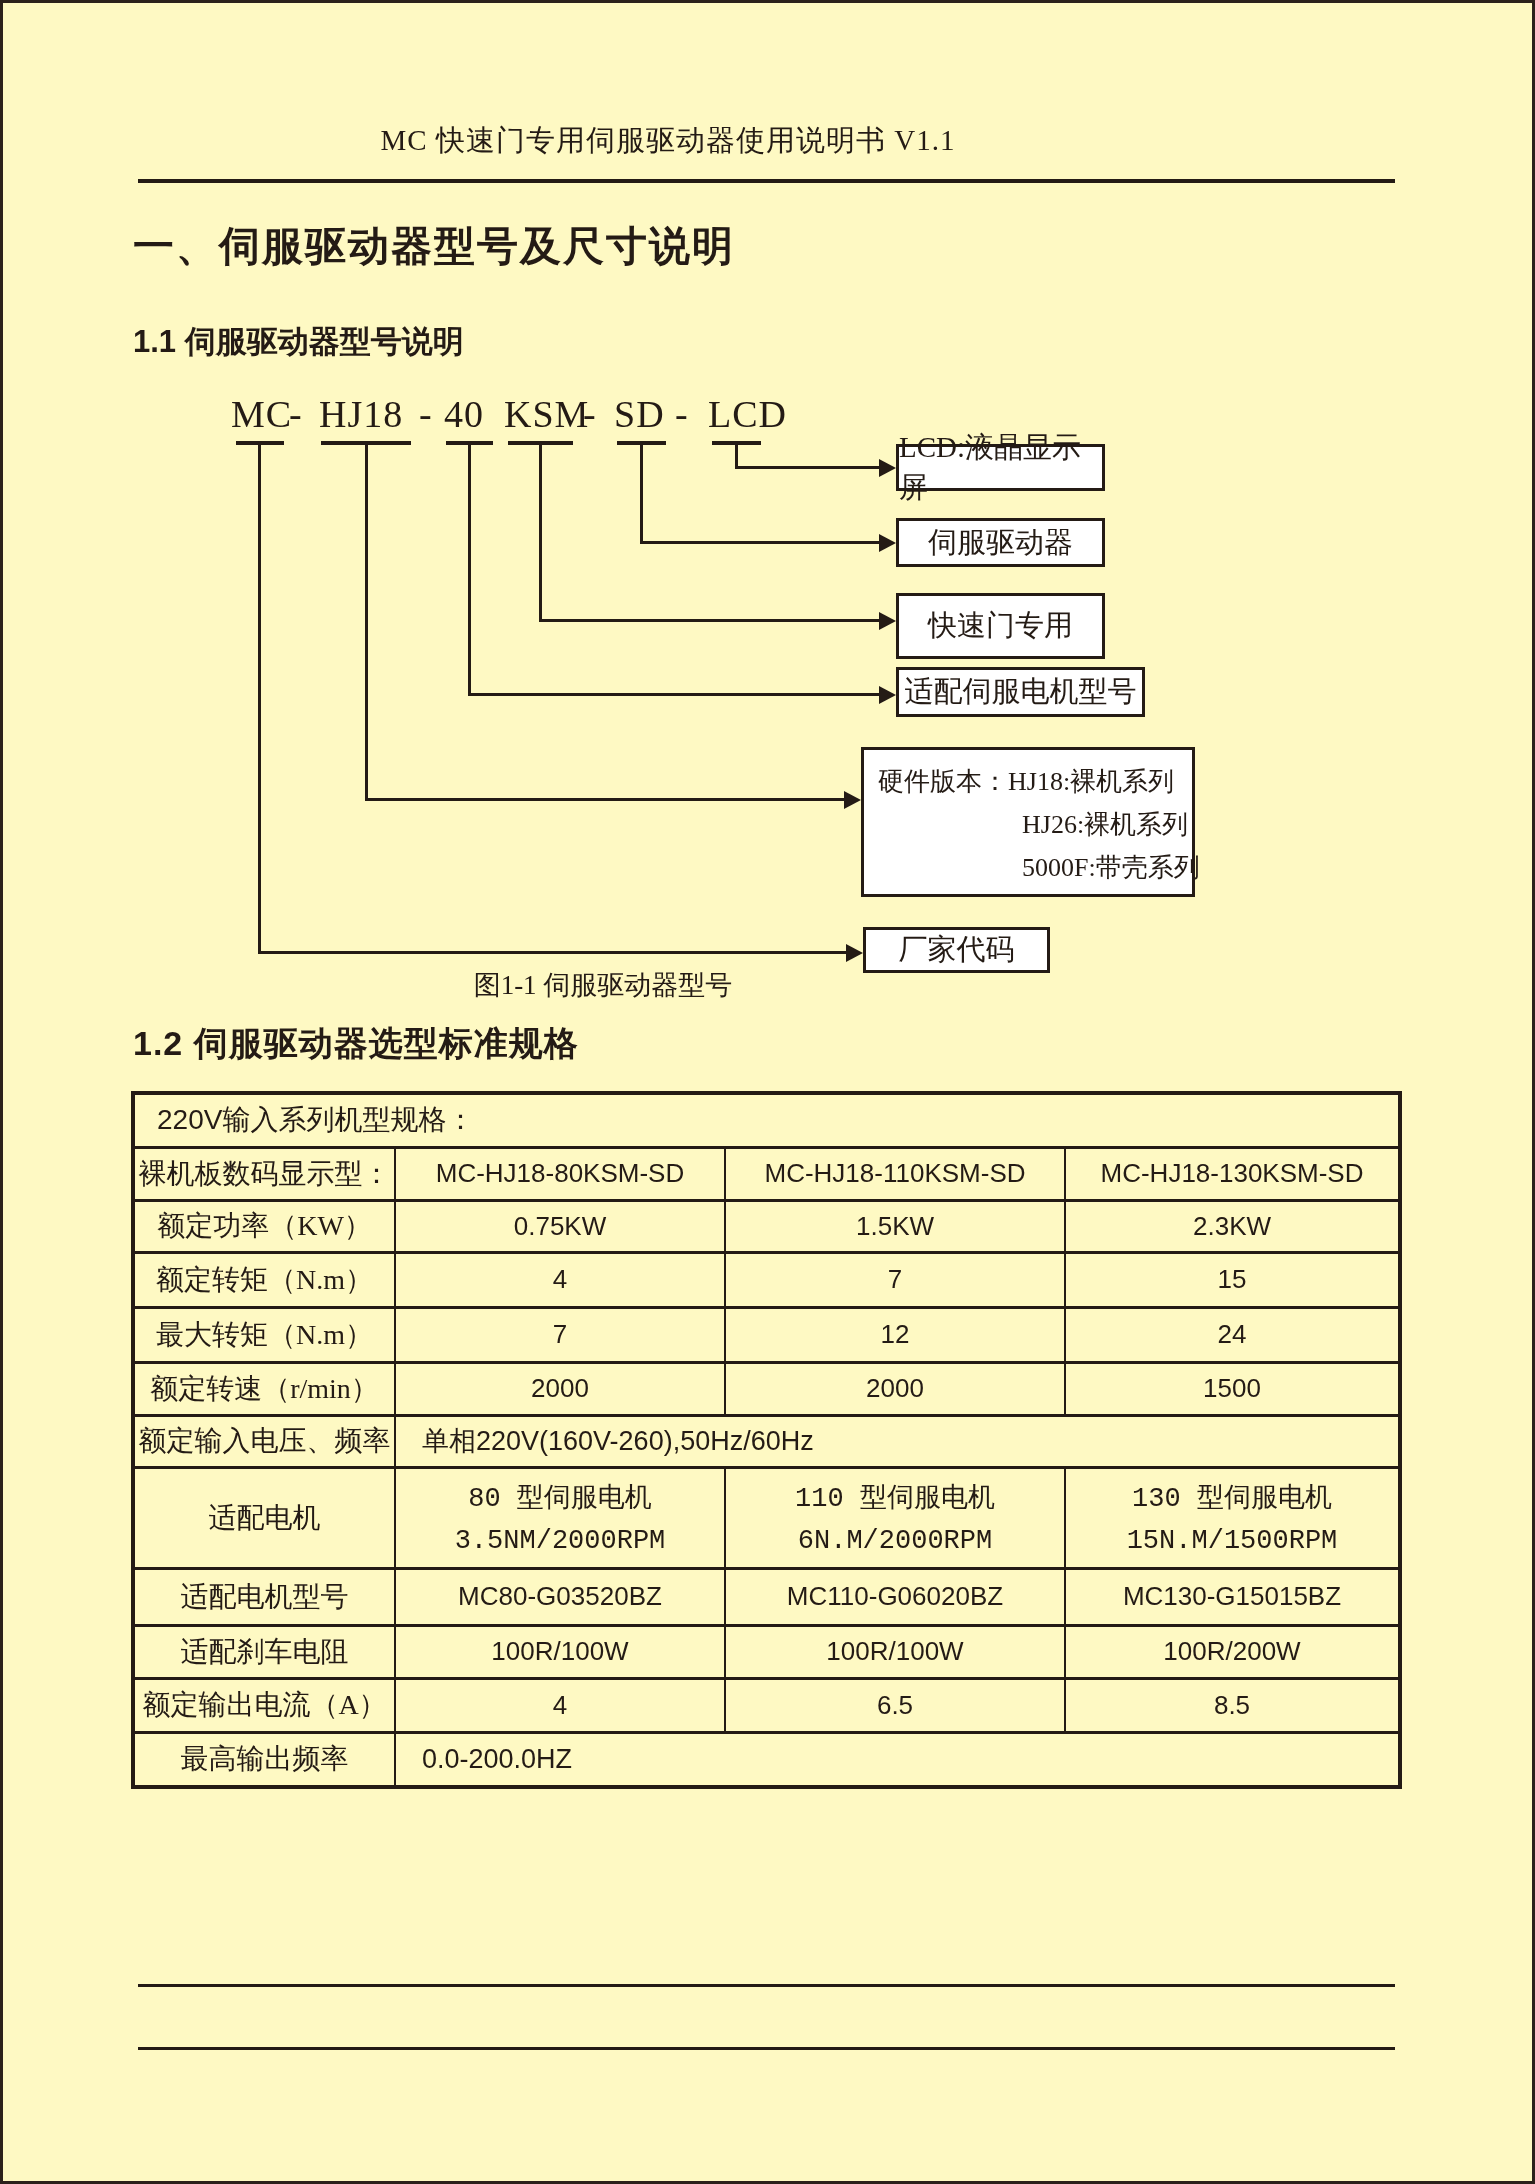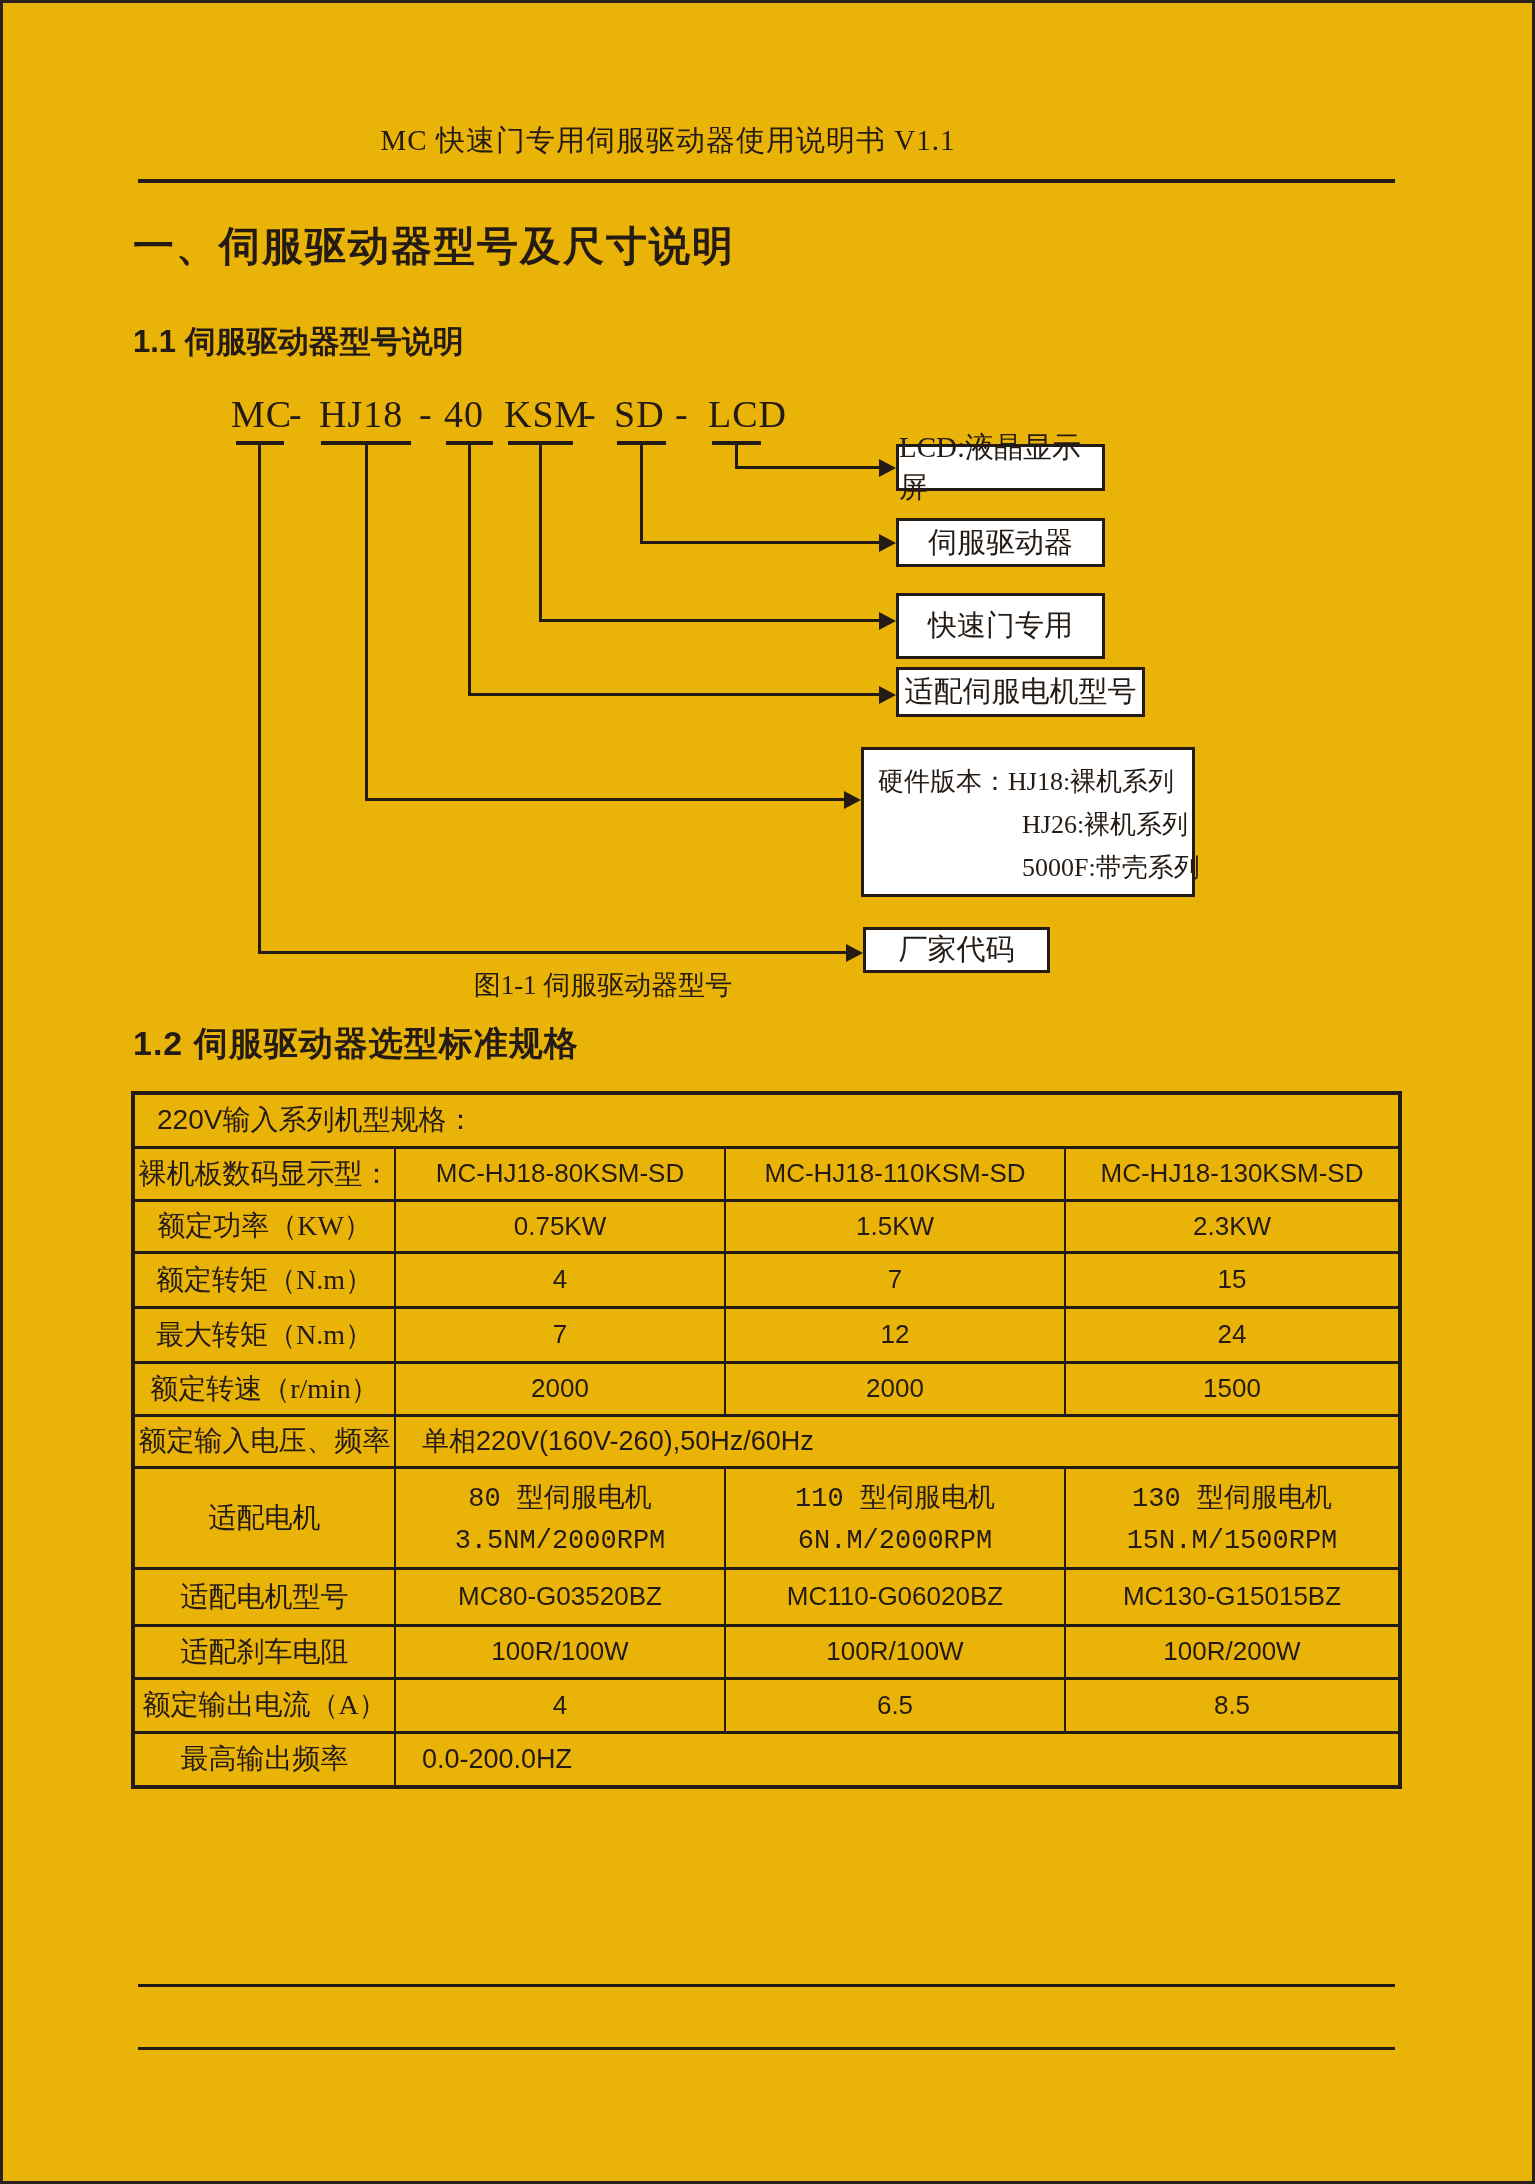--- a/index.html
+++ b/index.html
@@ -1,19 +1,19 @@
 <!DOCTYPE html>
 <html><head>
 <meta charset="utf-8">
 <style>
   html,body{margin:0;padding:0;background:#888;}
   .page{
     position:relative;
     width:1535px;height:2184px;
-    background:#eab308;
+    background:#fef9c3;
     box-sizing:border-box;
     border:3px solid #2b211b;
     margin:0 auto;
     overflow:hidden;
     color:#241b15;
     font-family:"Liberation Serif", serif;
   }
   .abs{position:absolute;}
   .serif{font-family:"Liberation Serif", serif;}
   .hline{position:absolute;background:#241b15;height:4px;}

